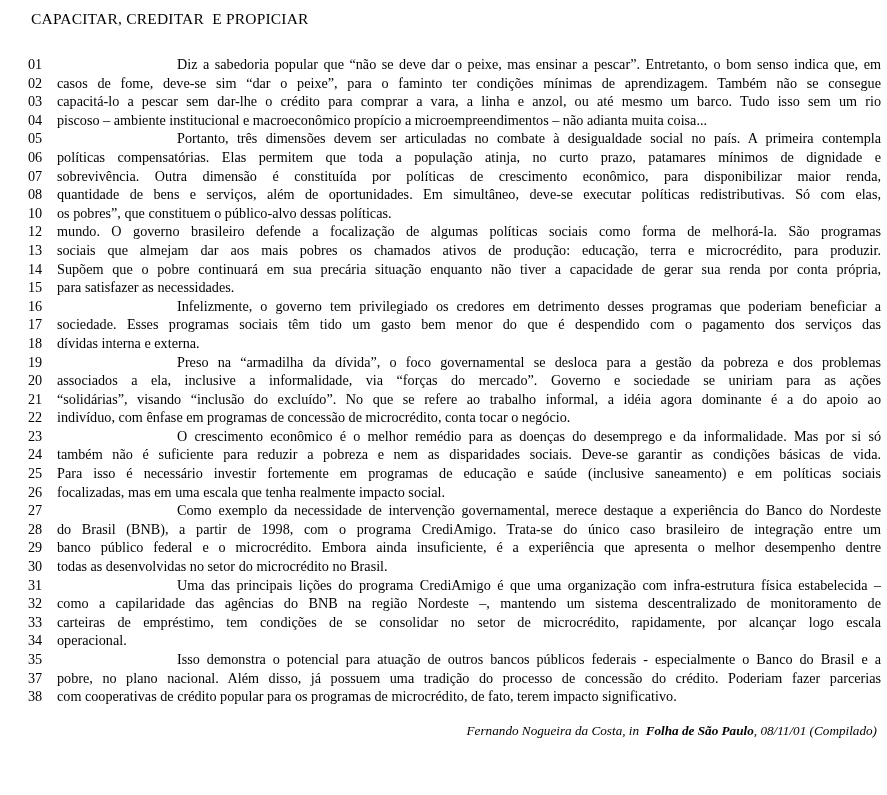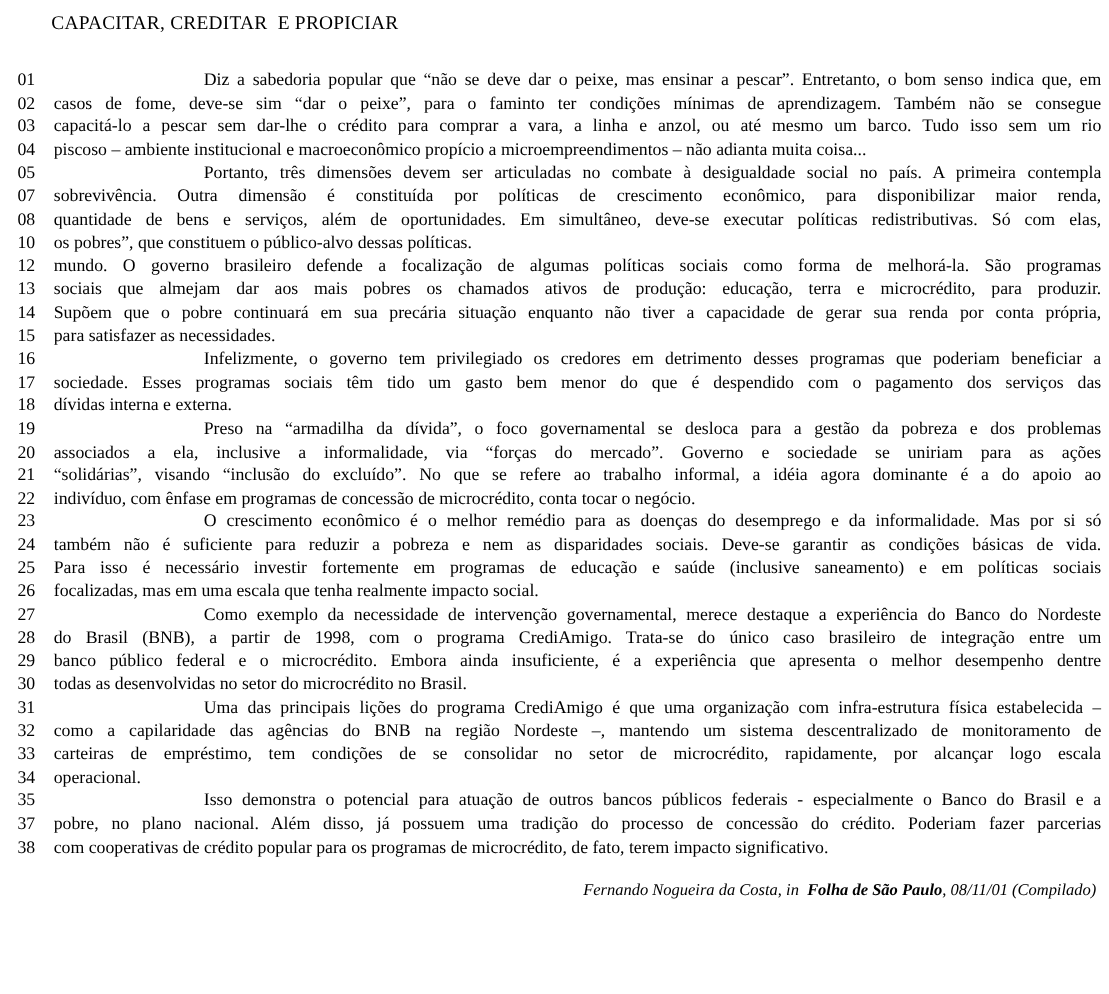--- a/index.html
+++ b/index.html
@@ -11,31 +11,32 @@
     overflow: hidden;
   }
   body {
     font-family: "Liberation Serif", "DejaVu Serif", serif;
     color: #000000;
   }
   .page {
     box-sizing: border-box;
     width: 887px;
     height: 795px;
-    padding: 8px 6px 0 14px;
+    padding: 8px 6px 0 4px;
   }
   .doc-title {
     font-size: 15.5px;
     font-weight: normal;
     margin: 2px 0 0 27px;
     white-space: pre;
     letter-spacing: 0.2px;
   }
   .text-body {
     margin-top: 27px;
+    margin-left: 24px;
   }
   .line {
     display: flex;
     height: 18.6px;
     font-size: 14.2px;
     line-height: 18.6px;
     overflow: hidden;
   }
   .line .num {
     flex: none;
@@ -91,20 +92,24 @@
       </div>
       <div class="line last">
         <span class="num">04</span>
         <span class="txt">piscoso – ambiente institucional e macroeconômico propício a microempreendimentos – não adianta muita coisa...</span>
       </div>
       <div class="line indent">
         <span class="num">05</span>
         <span class="txt">Portanto, três dimensões devem ser articuladas no combate à desigualdade social no país. A primeira contempla</span>
       </div>
       <div class="line">
+        <span class="num">06</span>
+        <span class="txt">políticas compensatórias. Elas permitem que toda a população atinja, no curto prazo, patamares mínimos de dignidade e</span>
+      </div>
+      <div class="line">
         <span class="num">07</span>
         <span class="txt">sobrevivência. Outra dimensão é constituída por políticas de crescimento econômico, para disponibilizar maior renda,</span>
       </div>
       <div class="line">
         <span class="num">08</span>
         <span class="txt">quantidade de bens e serviços, além de oportunidades. Em simultâneo, deve-se executar políticas redistributivas. Só com elas,</span>
       </div>
       <div class="line last">
         <span class="num">10</span>
         <span class="txt">os pobres”, que constituem o público-alvo dessas políticas.</span>

